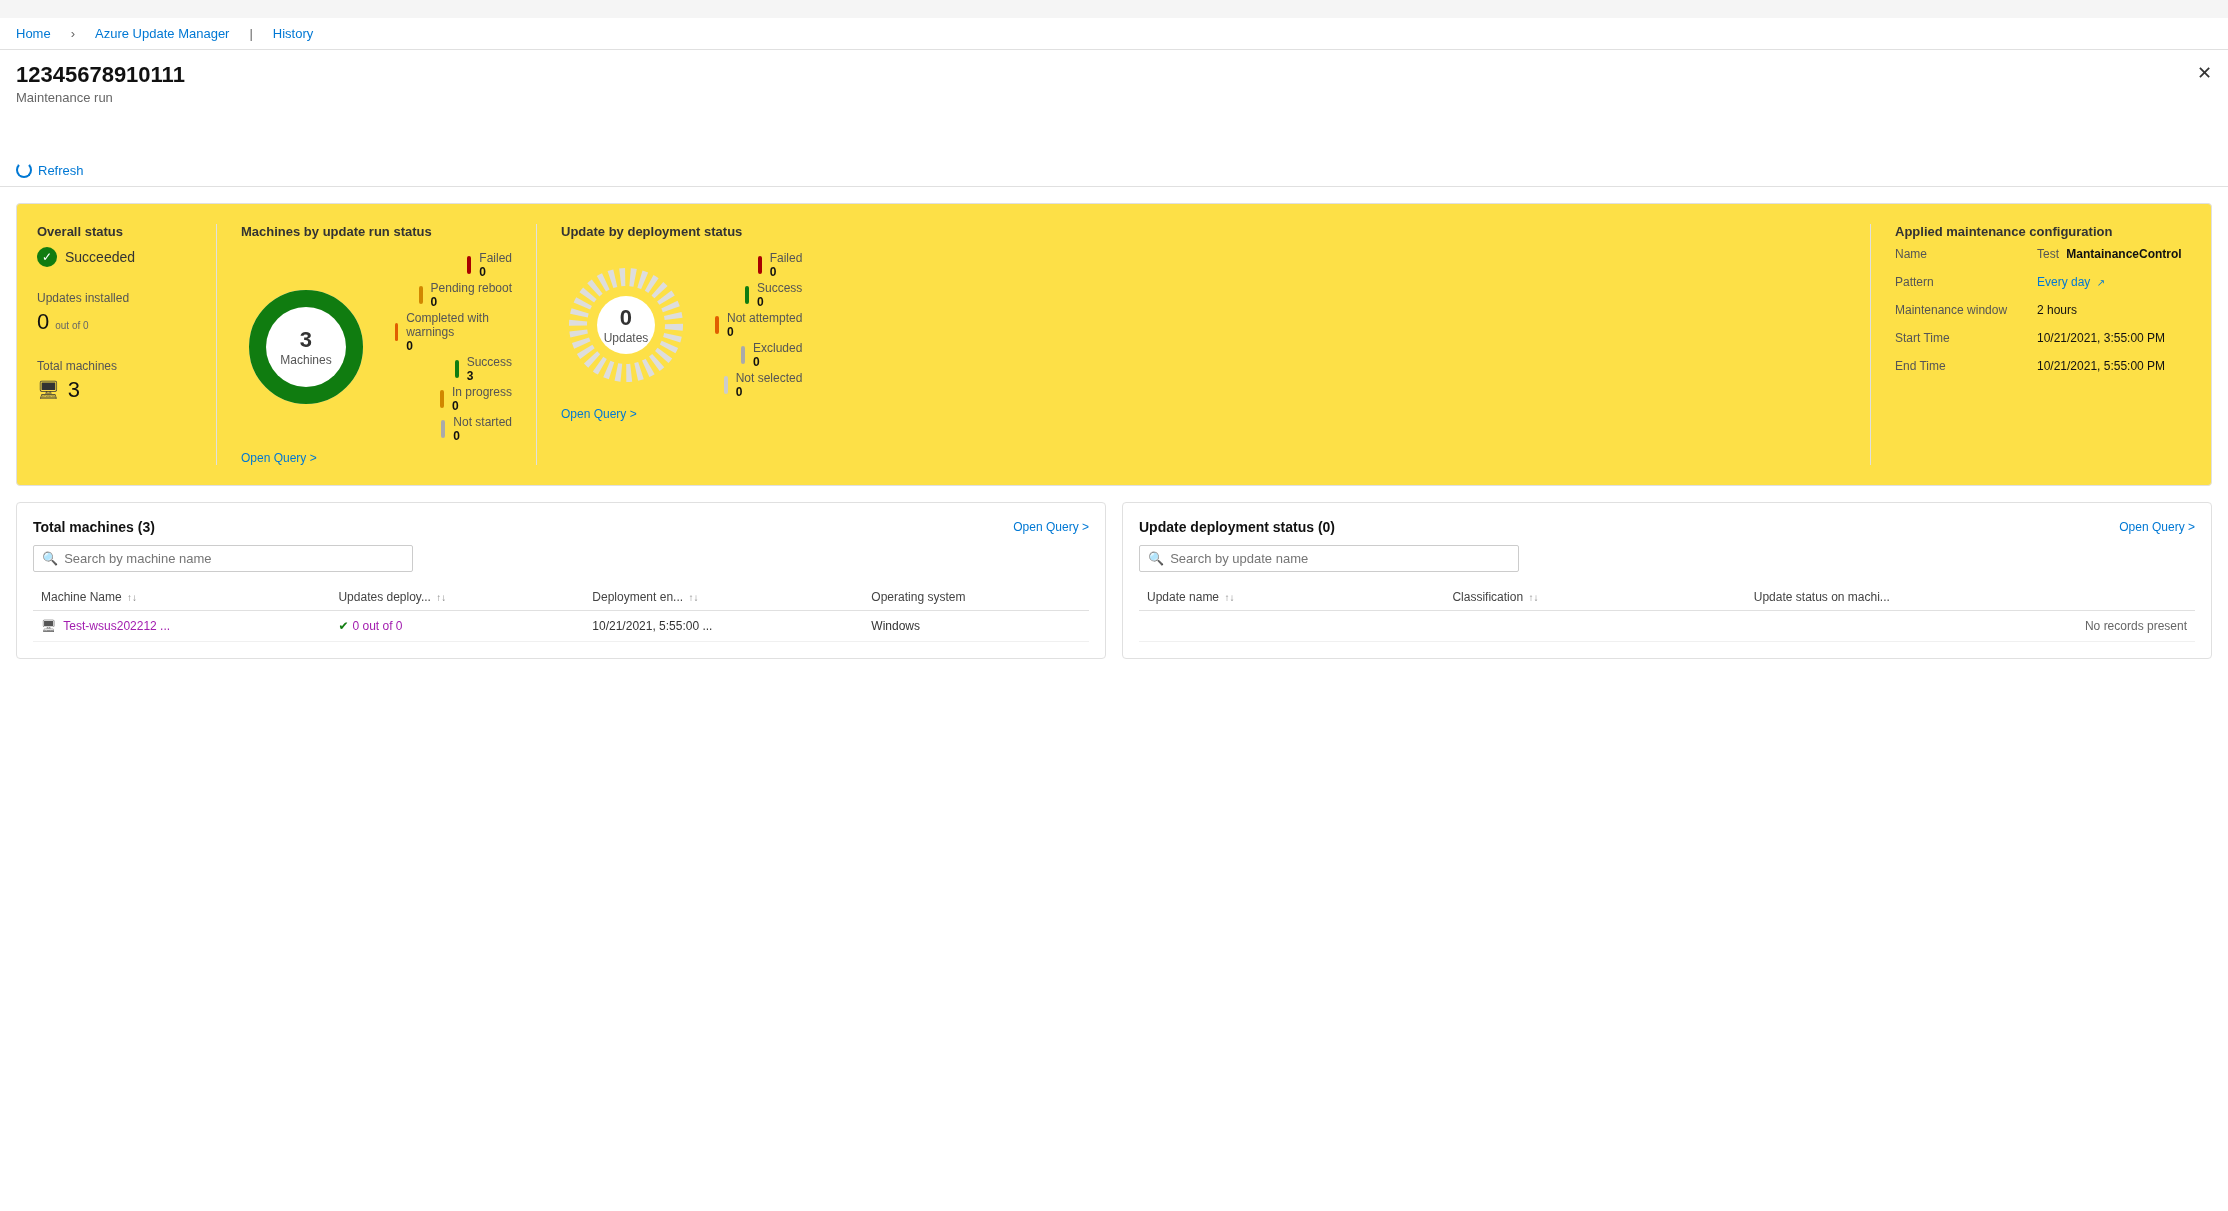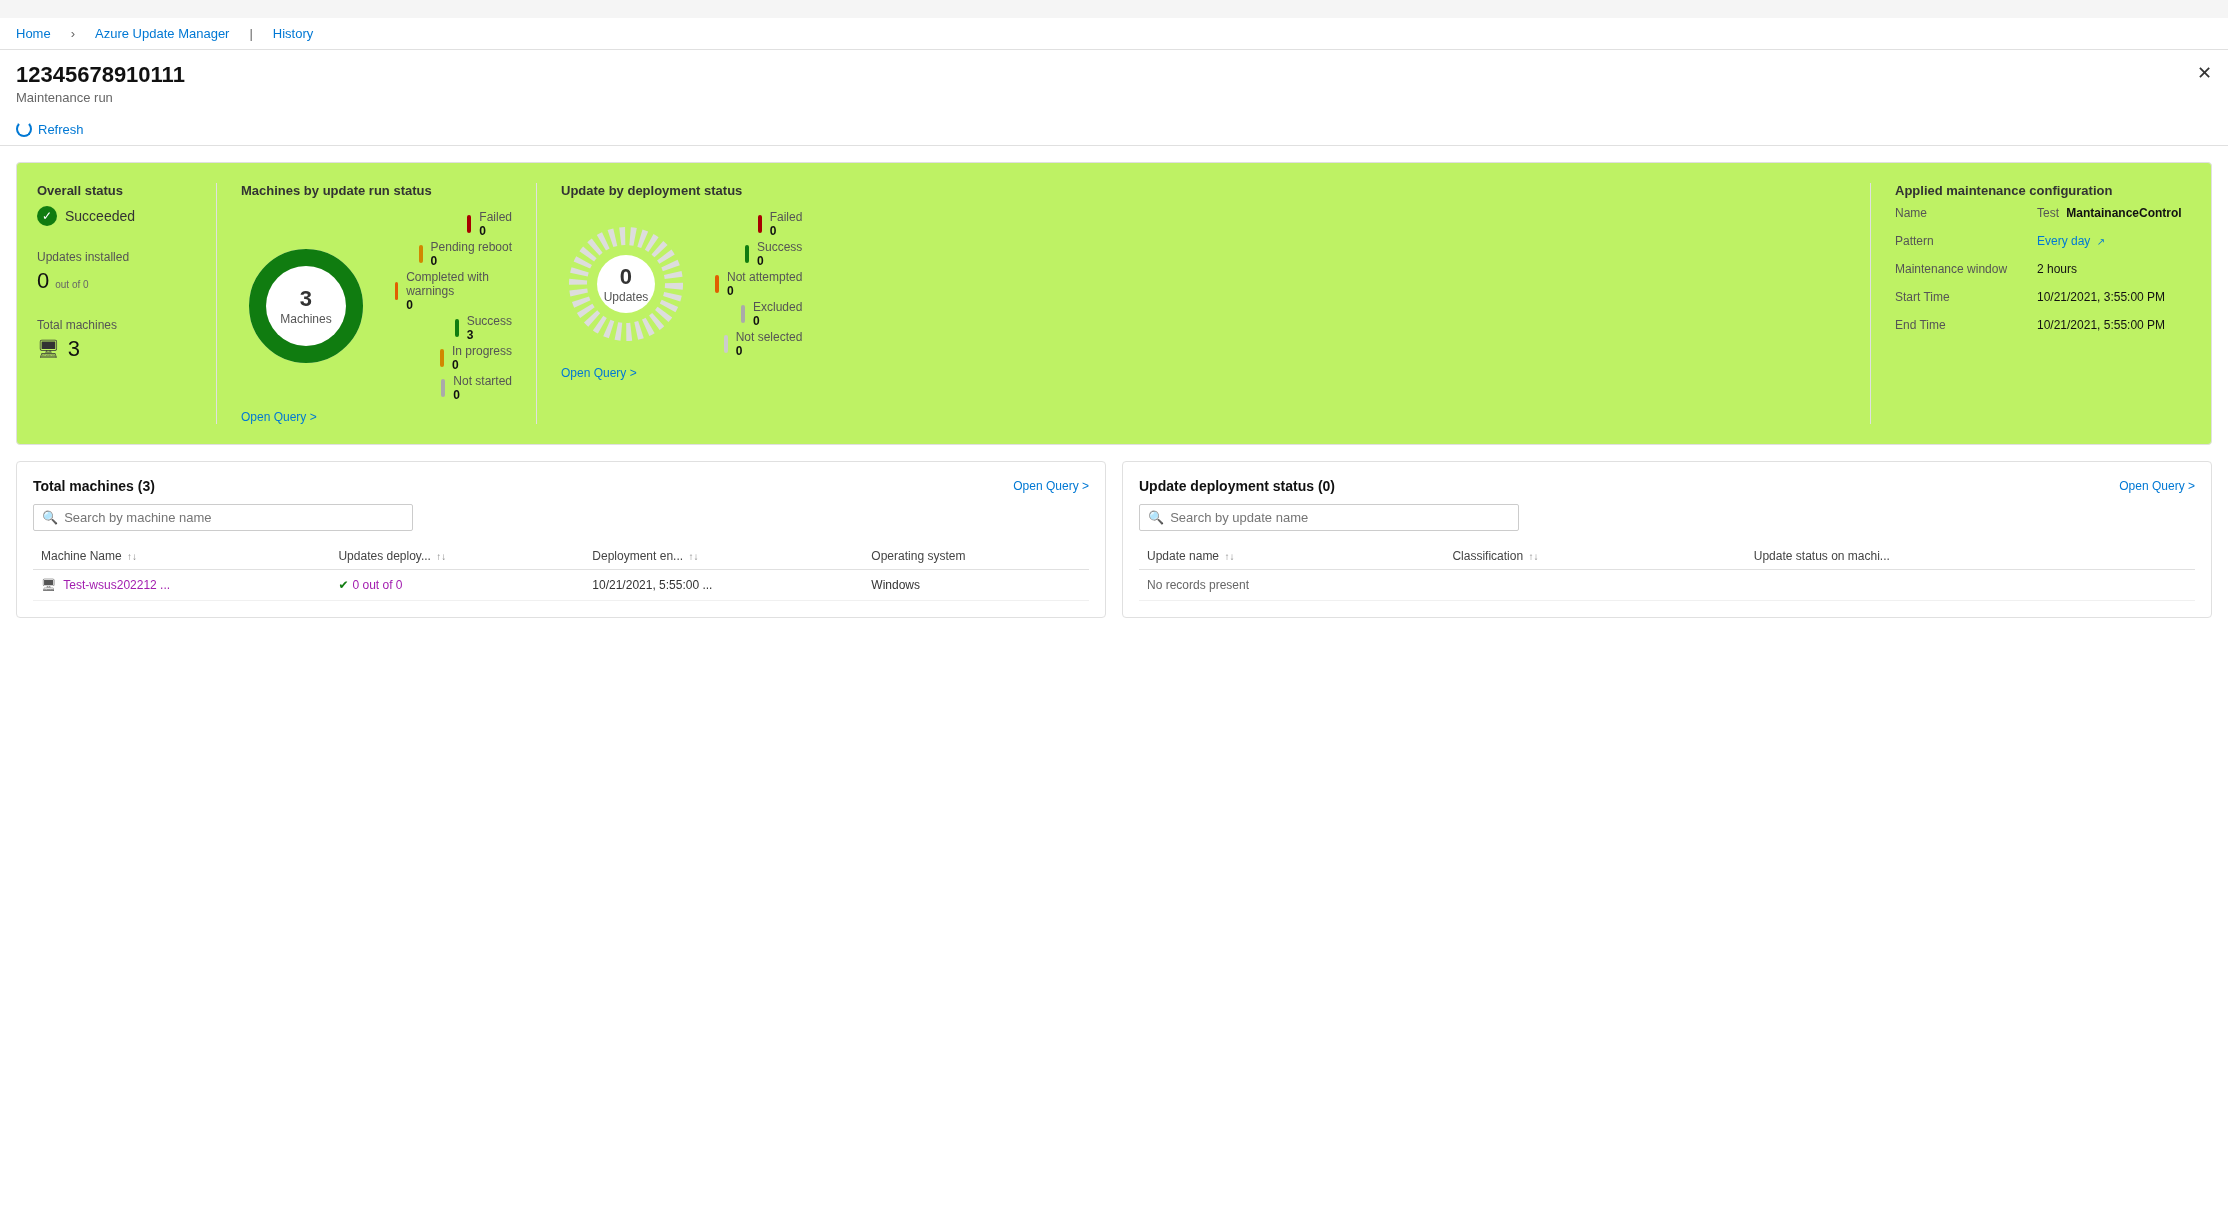--- a/index.html
+++ b/index.html
@@ -14,27 +14,27 @@
     .breadcrumb-sep { color: #999; }
     
     
     .header { padding: 12px 16px 8px; position: relative; }
     .header h1 { font-size: 22px; font-weight: 600; color: #111; }
     .header .subtitle { font-size: 13px; color: #666; margin-top: 2px; }
     .close-btn { position: absolute; top: 12px; right: 16px; background: none; border: none; font-size: 18px; cursor: pointer; color: #333; }
     
     
     .toolbar { display: flex; align-items: center; gap: 8px; padding: 8px 16px; border-bottom: 1px solid #e0e0e0; }
-    .refresh-btn { display: flex; align-items: center; gap: 6px; background: none; border: none; cursor: pointer; color: #0078d4; font-size: 13px; }
+    .refresh-btn { display: flex; align-items: center; gap: 6px; background: none; border: none; cursor: pointer; color: #0078d4; font-size: 13px; margin-top: 41px; }
     
     
     .main-content { padding: 16px; display: flex; flex-direction: column; gap: 16px; }
     
     
-    .summary-card { display: flex; border: 1px solid #e0e0e0; border-radius: 4px; background: #bef264; padding: 20px; gap: 0; }
+    .summary-card { display: flex; border: 1px solid #e0e0e0; border-radius: 4px; background: #fde047; padding: 20px; gap: 0; }
     
     
     .overall-status { flex: 0 0 180px; display: flex; flex-direction: column; gap: 24px; padding-right: 20px; border-right: 1px solid #e0e0e0; }
     .section-title { font-size: 13px; font-weight: 600; color: #333; margin-bottom: 8px; }
     .status-success { display: flex; align-items: center; gap: 8px; font-size: 14px; }
     .status-icon-green { width: 20px; height: 20px; border-radius: 50%; background: #107c10; display: flex; align-items: center; justify-content: center; color: white; font-size: 12px; }
     .stat-block .stat-label { font-size: 12px; color: #555; margin-bottom: 4px; }
     .stat-value { font-size: 22px; font-weight: 300; color: #111; }
     .stat-sub { font-size: 10px; color: #666; }
     .machines-stat { display: flex; align-items: center; gap: 8px; }
@@ -78,21 +78,21 @@
     
     
     .data-table { width: 100%; border-collapse: collapse; }
     .data-table th { text-align: left; font-size: 12px; font-weight: 400; color: #444; padding: 6px 8px; border-bottom: 1px solid #e0e0e0; white-space: nowrap; }
     .data-table td { font-size: 12px; padding: 8px 8px; border-bottom: 1px solid #f0f0f0; }
     .data-table td a { color: #a21caf; text-decoration: none; }
     .sort-icon { font-size: 10px; color: #888; margin-left: 2px; }
     .success-check { display: inline-flex; align-items: center; gap: 4px; }
     .check-icon { color: #107c10; }
     .os-text { color: #333; }
-    .no-records { color: #666; font-size: 13px; padding: 12px 8px; }
+    .no-records { color: #666; font-size: 13px; padding: 12px 8px; text-align: right; }
     
     
     .th-sort { cursor: pointer; user-select: none; }
     
     
     .gray-donut svg { }
   </style>
 </head>
 <body>
 

